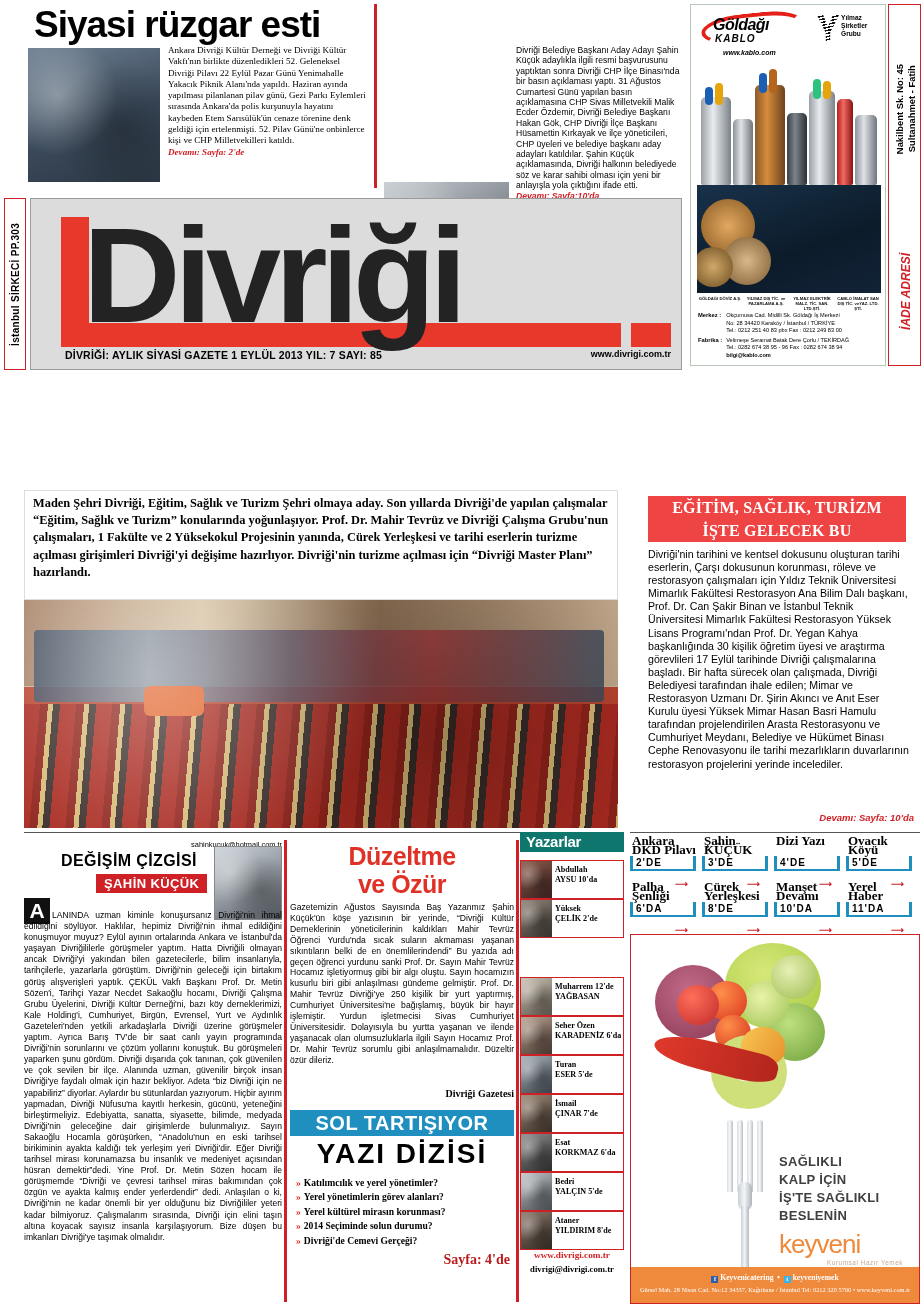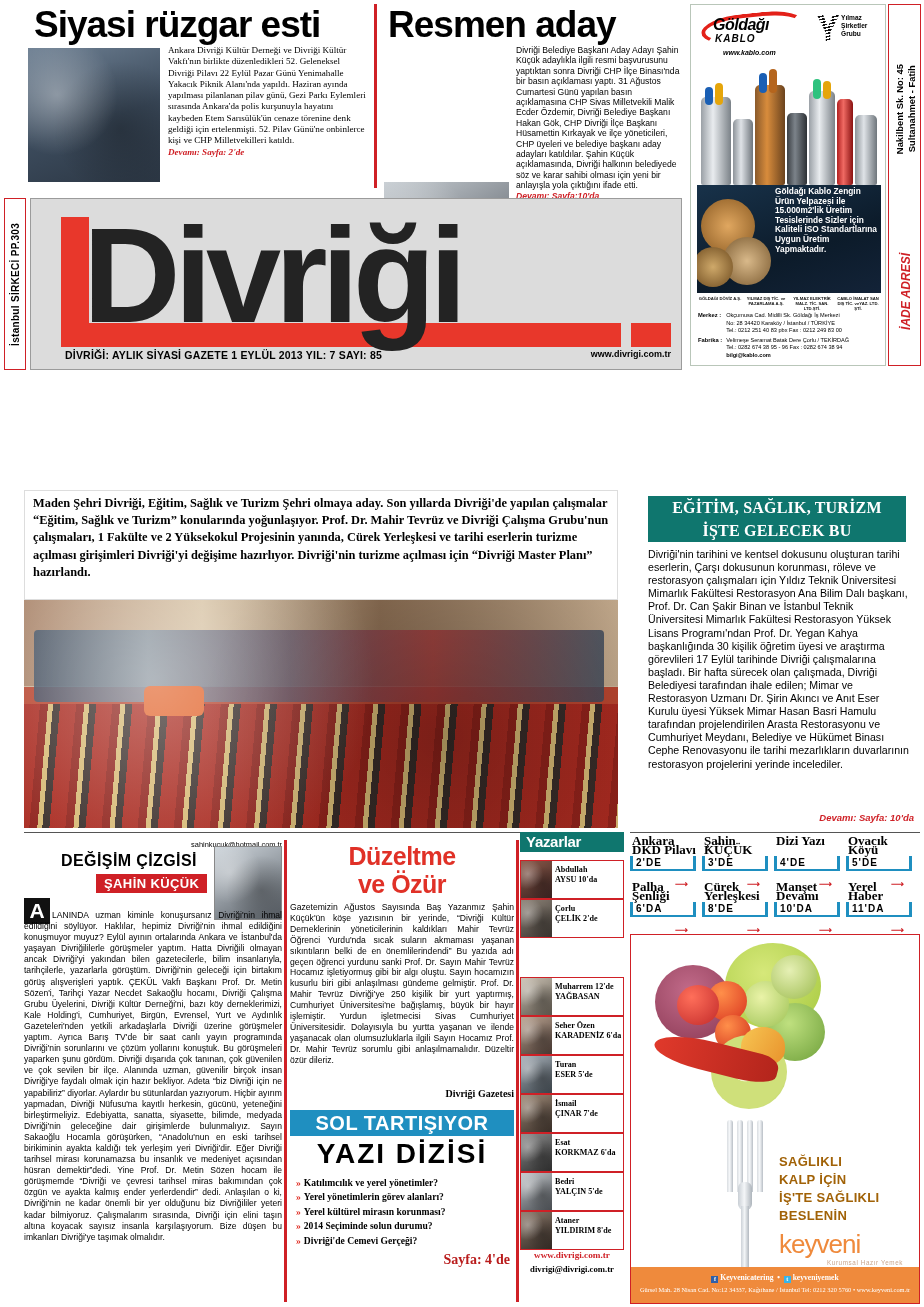--- a/index.html
+++ b/index.html
@@ -119,21 +119,21 @@
     color:#111; text-align:center; font-family:"Liberation Sans", sans-serif;
   }
 
   
   #lead-box { left:24px; top:490px; width:594px; height:110px; background:#fff; border:1px solid #ddd; }
   #lead-text { position:absolute; left:8px; top:4px; width:578px; font-size:12.4px; line-height:17.2px;
       font-family:"Liberation Serif", serif; font-weight:bold; }
   #main-photo { left:24px; top:600px; width:594px; height:228px; }
 
   
-  #red-head { left:648px; top:496px; width:258px; height:46px; background:#0f766e; color:#fff;
+  #red-head { left:648px; top:496px; width:258px; height:46px; background:#ef4444; color:#fff;
       text-align:center; font-family:"Liberation Serif", serif; font-weight:bold; }
   #red-head div { font-size:16px; line-height:23px; letter-spacing:.2px; }
   #right-col { left:648px; top:548px; width:262px; height:268px; font-size:10.6px; line-height:13.1px; }
   #right-cont { position:absolute; right:10px; top:812px; font-size:9.5px; }
 
   
   .hr { background:#555; height:1px; }
 
   
   #col1 { left:24px; top:840px; width:258px; height:462px; }
@@ -196,21 +196,21 @@
   #kv-salad { position:absolute; left:18px; top:4px; width:200px; height:195px; }
   .veg { position:absolute; border-radius:50%; }
   #kv-fork { position:absolute; left:96px; top:185px; width:36px; height:150px; }
   .tine { position:absolute; top:0; width:6px; height:72px; background:linear-gradient(90deg,#d9dde1,#f6f8fa 45%,#b9bfc6);
       border-radius:3px 3px 0 0; }
   #fork-neck { position:absolute; left:11px; top:62px; width:14px; height:28px;
       background:linear-gradient(90deg,#c9cfd5,#f4f6f8 45%,#aeb5bc); border-radius:6px; }
   #fork-handle { position:absolute; left:14px; top:86px; width:8px; height:70px;
       background:linear-gradient(90deg,#ccd2d8,#f2f5f7 45%,#b2b9c0); }
   #kv-slogan { position:absolute; left:148px; top:218px; width:140px; font-size:13px; font-weight:bold;
-      line-height:18px; color:#a16207; letter-spacing:.3px; }
+      line-height:18px; color:#404040; letter-spacing:.3px; }
   #kv-logo { position:absolute; left:148px; top:292px; font-size:26px; color:#ef8a3c; letter-spacing:-1px; line-height:34px;}
   #kv-sub { position:absolute; left:196px; top:324px; font-size:6.3px; color:#c9a58c; letter-spacing:.6px; }
   #kv-foot { position:absolute; left:0; bottom:0; width:288px; height:36px; background:#ef8a3c; color:#fff; text-align:center; }
   #kv-social { font-size:7.6px; font-weight:bold; line-height:14px; padding-top:4px; font-family:"Liberation Serif", serif;}
   #kv-addr { font-size:6.4px; line-height:10px; font-family:"Liberation Serif", serif; }
   .fb { display:inline-block; width:7px; height:7px; background:#2f5fa8; color:#fff; font-size:6px; line-height:7px; vertical-align:-1px; }
   .tw { display:inline-block; width:7px; height:7px; background:#39b4e8; color:#fff; font-size:6px; line-height:7px; vertical-align:-1px; }
 </style>
 </head>
 <body>
@@ -220,23 +220,20 @@
   <div id="top-strip">
 
     <div class="abs" id="art1">
       <div class="top-head">Siyasi rüzgar esti</div>
     </div>
     <div class="abs photo" id="art1-photo" style="background:linear-gradient(160deg,#6d7f92,#3b4a5b 55%,#2b3643);"></div>
     <div id="art1-text"><span>Ankara Divriği Kültür Derneği ve Divriği Kültür Vakfı'nın birlikte düzenledikleri 52. Geleneksel Divriği Pilavı 22 Eylül Pazar Günü Yenimahalle Yakacık Piknik Alanı'nda yapıldı.  Haziran ayında yapılması pilanlanan pilav günü, Gezi Parkı Eylemleri sırasında Ankara'da polis kurşunuyla hayatını kaybeden Etem Sarısülük'ün cenaze törenine denk geldiği için ertelenmişti. 52. Pilav Günü'ne onbinlerce kişi ve CHP Milletvekilleri katıldı.</span> <span class="cont">Devamı: Sayfa: 2'de</span></div>
 
     <div class="abs vline" id="divider1"></div>
 
-    <div class="abs" id="art2">
-      <div class="top-head">Resmen aday</div>
-    </div>
     <div class="abs photo" id="art2-photo" style="background:linear-gradient(150deg,#c9cfd4,#7e848b 50%,#4a5058);"></div>
     <div id="art2-text"><span>Divriği Belediye Başkanı Aday Adayı Şahin Küçük adaylıkla ilgili resmi başvurusunu yaptıktan sonra Divriği CHP İlçe Binası'nda bir basın açıklaması yaptı. 31 Ağustos Cumartesi Günü yapılan basın açıklamasına CHP Sivas Milletvekili Malik Ecder Özdemir, Divriği Belediye Başkanı Hakan Gök, CHP Divriği İlçe Başkanı Hüsamettin Kırkayak ve ilçe yöneticileri, CHP üyeleri ve belediye başkanı aday adayları katıldılar. Şahin Küçük açıklamasında, Divriği halkının belediyede söz ve karar sahibi olması için yeni bir anlayışla yola çıktığını ifade etti.</span> <span class="cont">Devamı: Sayfa:10'da</span></div>
   </div>
 
   <div class="abs" id="kablo-ad">
     <div id="kablo-logo-row">
       <div class="goldagi-wrap">
         <div class="goldagi-swoosh"></div>
         <div class="goldagi-txt">Göldağı</div>
         <div class="kablo-txt">KABLO</div>
@@ -265,21 +262,20 @@
       <div class="cable" style="left:62px;bottom:92px;width:8px;height:20px;background:#1a5fb4;border-radius:4px;"></div>
       <div class="cable" style="left:72px;bottom:92px;width:8px;height:24px;background:#b5651d;border-radius:4px;"></div>
       <div class="cable" style="left:116px;bottom:86px;width:8px;height:20px;background:#2ec27e;border-radius:4px;"></div>
       <div class="cable" style="left:126px;bottom:86px;width:8px;height:18px;background:#e5a50a;border-radius:4px;"></div>
     </div>
 
     <div id="kablo-dark">
       <div class="copper" style="left:4px;top:14px;width:54px;height:54px;background:radial-gradient(circle,#e0a760,#8a5a22);"></div>
       <div class="copper" style="left:26px;top:52px;width:48px;height:48px;background:radial-gradient(circle,#d9b98a,#7a5a30);"></div>
       <div class="copper" style="left:-4px;top:62px;width:40px;height:40px;background:radial-gradient(circle,#cfa96a,#6d4a1e);"></div>
-      <div id="kablo-dark-txt">Göldağı Kablo Zengin Ürün Yelpazesi ile 15.000m2'lik Üretim Tesislerinde Sizler için Kaliteli İSO Standartlarına Uygun Üretim Yapmaktadır.</div>
     </div>
 
     <div id="kablo-partners">
       <div class="partner" style="left:0;width:46px;">GÖLDAĞI DÖVİZ A.Ş.</div>
       <div class="partner" style="left:46px;width:46px;">YILMAZ DIŞ TİC. ve PAZARLAMA A.Ş.</div>
       <div class="partner" style="left:92px;width:46px;">YILMAZ ELEKTRİK MALZ. TİC. SAN. LTD.ŞTİ.</div>
       <div class="partner" style="left:138px;width:46px;">CABLO İMALAT SAN DIŞ TİC. veYAZ. LTD. ŞTİ.</div>
     </div>
 
     <div id="kablo-addr">
@@ -398,21 +394,21 @@
     <div class="yaz-row" style="top:28px;">
       <div class="yaz-pic photo" style="background:linear-gradient(150deg,#8a5a4a,#3a2220);"></div>
       <div class="yaz-name">
         <div>Abdullah</div>
         <div>AYSU 10'da</div>
       </div>
     </div>
     <div class="yaz-row" style="top:67px;">
       <div class="yaz-pic photo" style="background:linear-gradient(150deg,#8d8378,#3b3530);"></div>
       <div class="yaz-name">
-        <div>Çorlu</div>
+        <div>Yüksek</div>
         <div>ÇELİK 2'de</div>
       </div>
     </div>
     <div class="yaz-row" style="top:106px;margin-top:48px;">
       <div class="yaz-pic photo" style="background:linear-gradient(150deg,#b6a893,#4d453c);"></div>
       <div class="yaz-name">
         <div>Müslüm</div>
         <div>DOĞAN 4'de</div>
       </div>
     </div>

